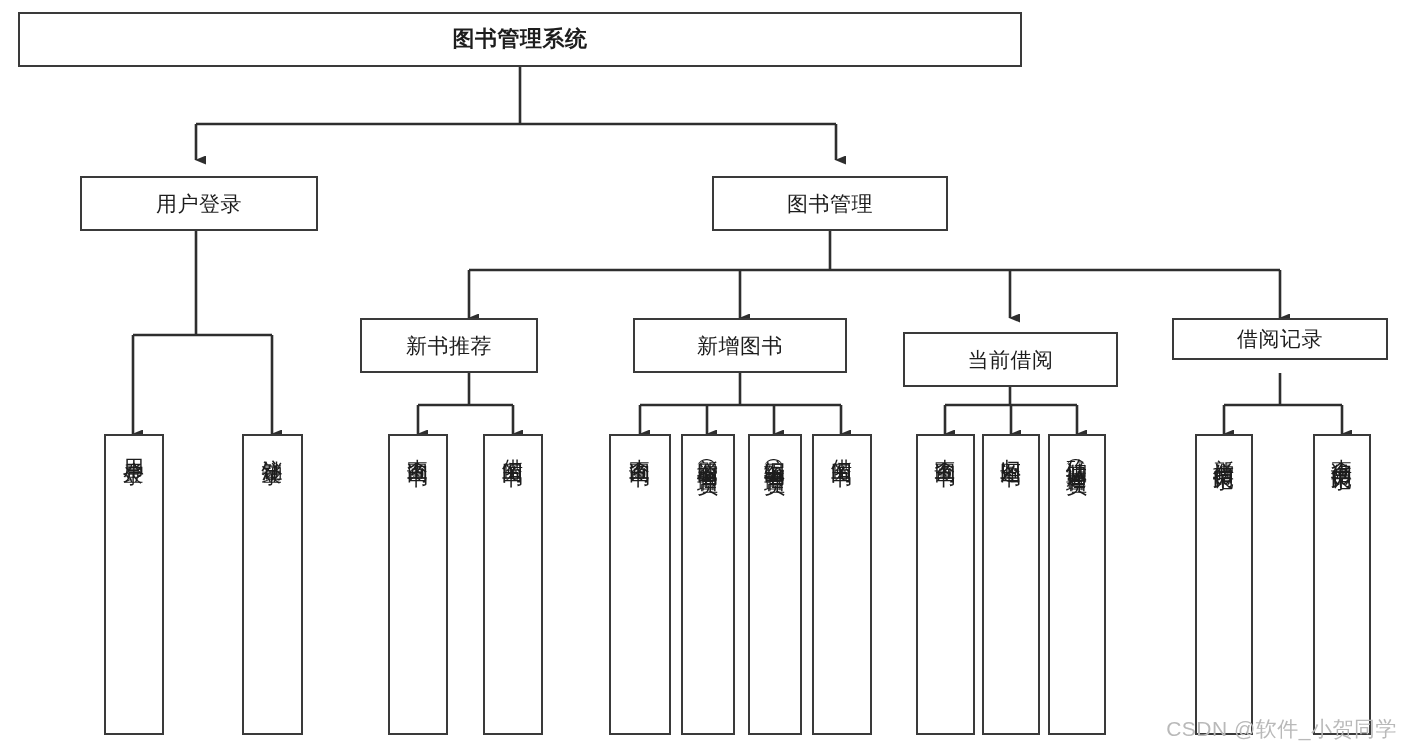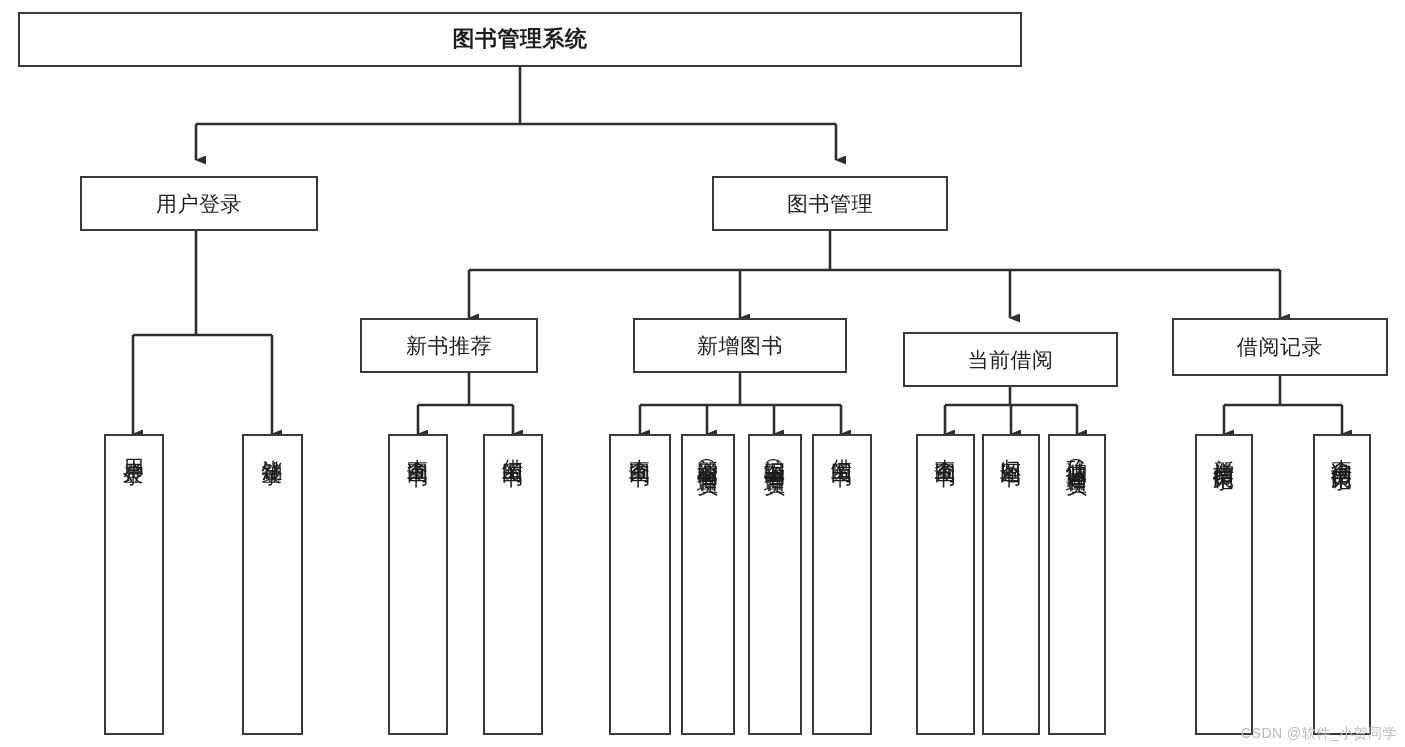--- a/index.html
+++ b/index.html
@@ -63,21 +63,21 @@
     font-size: 21px;
     line-height: 1.0;
     letter-spacing: 2.5px;
     white-space: nowrap;
     max-height: 100%;
   }
   #watermark {
     position: absolute;
     right: 8px;
     bottom: 4px;
-    font-size: 14px;
+    font-size: 21px;
     color: #b9b9b9;
     letter-spacing: 0.5px;
     white-space: nowrap;
     user-select: none;
     margin-left: 33px;
   }
 </style>
 </head>
 <body>
 
@@ -146,21 +146,21 @@
 
   <div class="node horiz" style="left:360px; top:318px; width:178px; height:55px;">
     <span class="node-label">新书推荐</span>
   </div>
   <div class="node horiz" style="left:633px; top:318px; width:214px; height:55px;">
     <span class="node-label">新增图书</span>
   </div>
   <div class="node horiz" style="left:903px; top:332px; width:215px; height:55px;">
     <span class="node-label">当前借阅</span>
   </div>
-  <div class="node horiz" style="left:1172px; top:318px; width:216px; height:58px;">
+  <div class="node horiz" style="left:1172px; top:318px; width:216px; height:42px;">
     <span class="node-label">借阅记录</span>
   </div>
 
   <div class="node vert" style="left:104px; top:434px; width:60px; height:301px;">
     <span class="node-label">用户登录</span>
   </div>
   <div class="node vert" style="left:242px; top:434px; width:61px; height:301px;">
     <span class="node-label">注销登录</span>
   </div>
 

